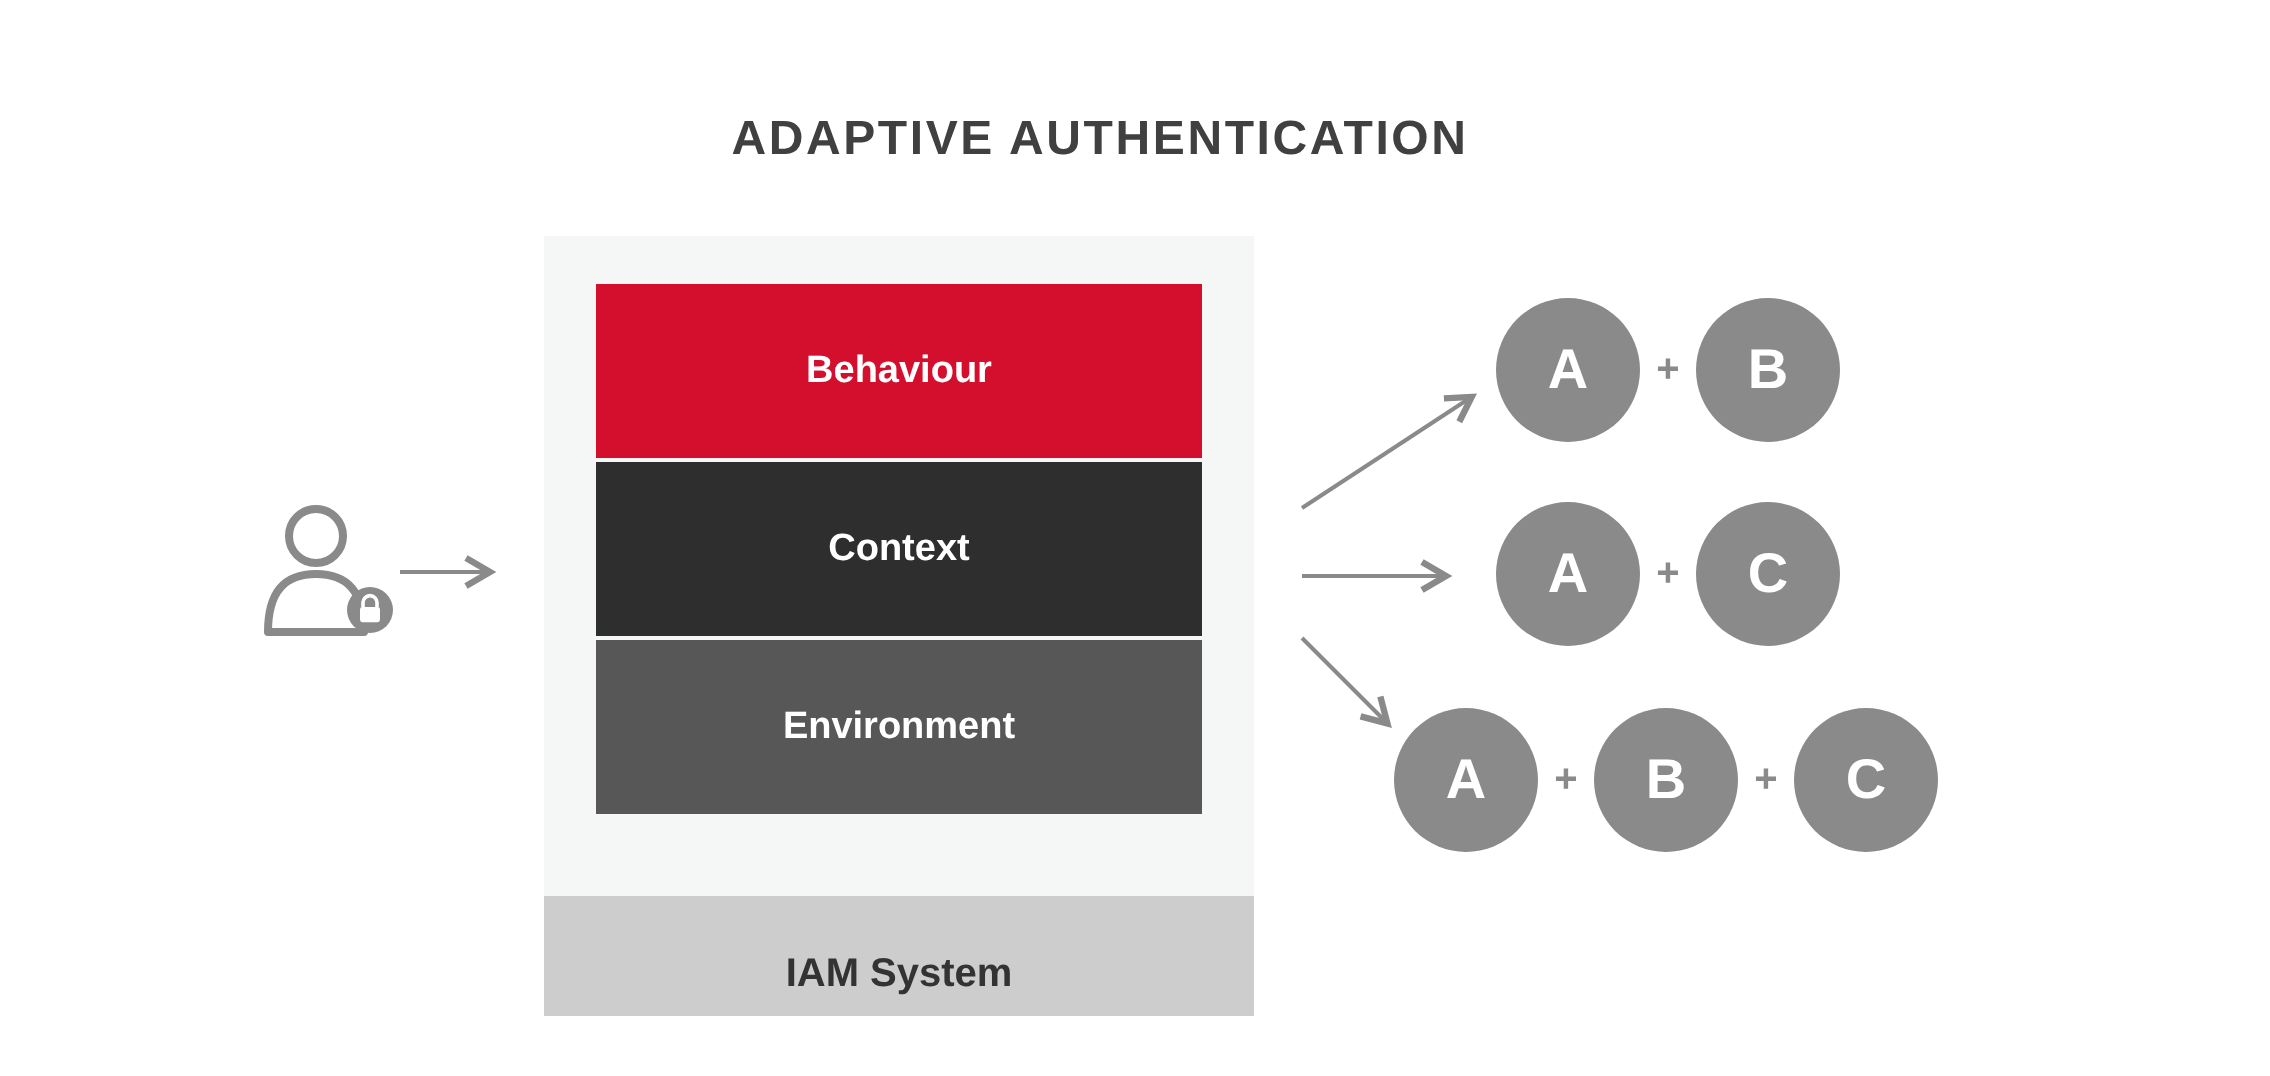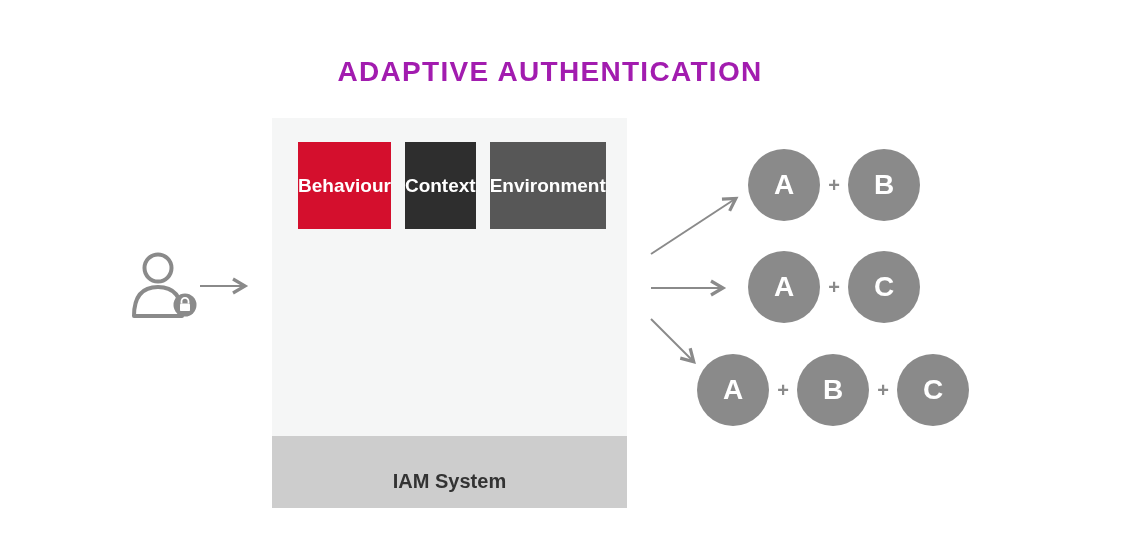--- a/index.html
+++ b/index.html
@@ -11,24 +11,24 @@
     overflow: hidden;
     font-family: "Liberation Sans", sans-serif;
   }
 
   .diagram-title {
     position: absolute;
     top: 56px;
     left: 0;
     width: 1100px;
     text-align: center;
-    font-size: 28px;
+    font-size: 24px;
     font-weight: 800;
     letter-spacing: 1.3px;
-    color: #a21caf;
+    color: #404040;
   }
 
   .actor-svg {
     position: absolute;
     left: 125px;
     top: 245px;
     width: 135px;
     height: 85px;
   }
 
@@ -39,34 +39,34 @@
     width: 355px;
     height: 390px;
     background: #f5f6f6;
     display: flex;
     flex-direction: column;
   }
   .stack {
     flex: 1;
     padding: 24px 26px 0 26px;
     display: flex;
-    flex-direction: row;
-    gap: 14px;
+    flex-direction: column;
+    gap: 2px;
   }
   .layer {
     height: 87px;
     display: flex;
     align-items: center;
     justify-content: center;
     color: #ffffff;
     font-size: 19px;
     font-weight: 700;
   }
   .iam-band {
-    height: 72px;
+    height: 60px;
     background: #cdcdcd;
     display: flex;
     align-items: center;
     justify-content: center;
     padding-top: 18px;
     font-size: 20px;
     font-weight: 700;
     color: #333333;
   }
 

